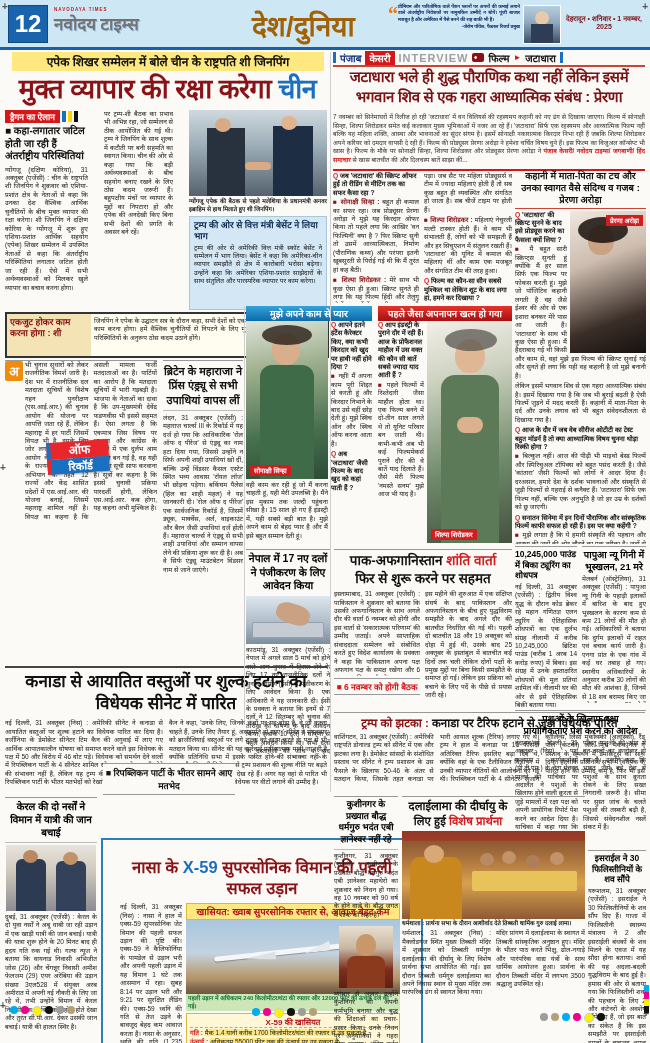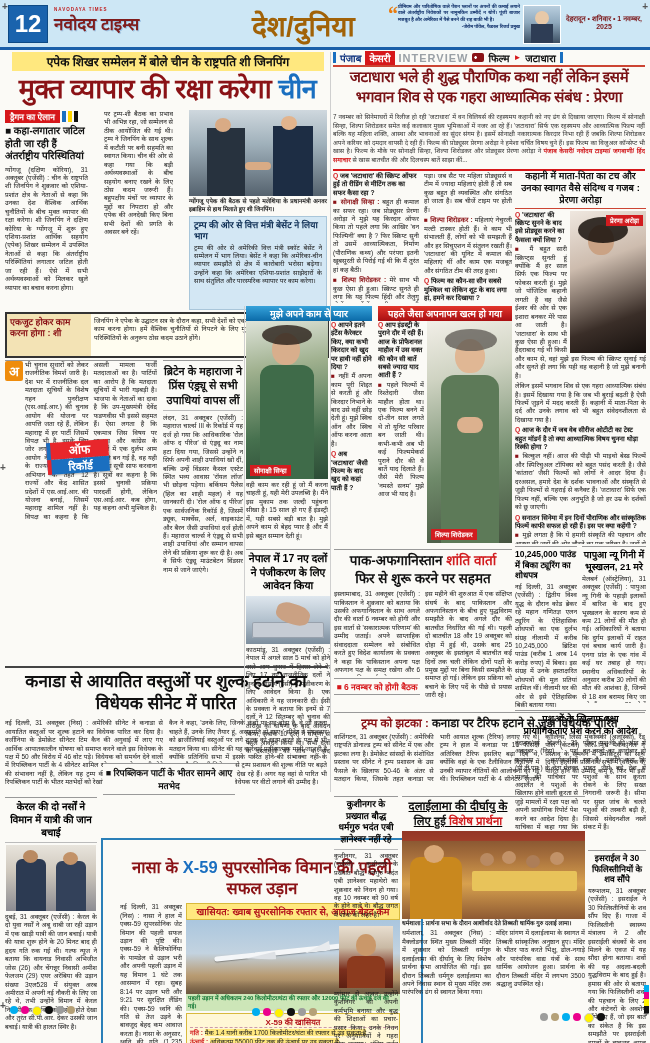--- a/index.html
+++ b/index.html
@@ -30,21 +30,21 @@
 <div class="page">
 
   <div class="abs" style="left:0;top:0;width:650px;height:47px;background:#cde7f5;border-bottom:3px solid #1a5fa8;">
     <span class="crop" style="left:2px;top:1px;">+</span>
     <span class="crop" style="right:2px;top:1px;">+</span>
     <div class="abs" style="left:8px;top:5px;width:38px;height:36px;background:#1a63ad;border:1px solid #0d4a85;display:flex;align-items:center;justify-content:center;">
       <span style="color:#fff;font-size:24px;font-weight:bold;">12</span>
     </div>
     <div class="abs" style="left:54px;top:7px;width:120px;">
       <div style="font-size:4.5px;color:#c01a1a;font-weight:bold;letter-spacing:1px;">NAVODAYA TIMES</div>
-      <div style="font-size:17px;font-weight:bold;color:#7f1d1d;text-shadow:1px 1px 0 #9fc4e4;">नवोदय टाइम्स</div>
+      <div style="font-size:17px;font-weight:bold;color:#737373;text-shadow:1px 1px 0 #9fc4e4;font-family:Liberation Serif, serif;">नवोदय टाइम्स</div>
     </div>
     <div class="abs" style="left:252px;top:6px;font-size:28px;font-weight:bold;color:#a16207;">देश/दुनिया</div>
     <div class="abs" style="left:388px;top:4px;width:132px;height:39px;display:flex;">
       <span style="color:#e97c10;font-size:20px;font-weight:bold;line-height:20px;font-family:'Liberation Serif',serif;">“</span>
       <div style="flex:1;">
         <div style="font-size:4.8px;line-height:1.35;color:#10306a;text-align:justify;font-weight:bold;">प्रीमियम और पारितोषिक वाले पेंशन प्लानों पर अपनों की कमाई लगाने वाले अंतर्राष्ट्रीय निवेशकों पर नामुमकिन उम्मीदें न थोपें। पूंजी बाजार मजबूत है और अमेरिका में पैसे बनने की राह बाकी भी है।</div>
         <div style="font-size:4.8px;color:#10306a;font-weight:bold;text-align:right;">-जेरोम पॉवेल, फैडरल रिजर्व प्रमुख</div>
       </div>
     </div>
     <div class="abs ph" style="left:523px;top:5px;width:36px;height:37px;border:1px solid #fff;background:linear-gradient(180deg,#b9cede 0%,#8fa9bd 45%,#3c4f63 100%);">
@@ -320,21 +320,21 @@
       <div class="ph" style="width:54px;height:62px;margin:2px auto;background:linear-gradient(180deg,#e8ded0 0%,#c9b9a4 35%,#7c2f1d 70%,#5e2012 100%);">
         <div style="position:absolute;left:17px;top:8px;width:20px;height:22px;border-radius:50% 50% 46% 46%;background:#c99独a;background:#c9986a;"></div>
         <div style="position:absolute;left:8px;top:30px;width:38px;height:32px;background:#8c3a1e;border-radius:8px 8px 0 0;"></div>
       </div>
       <div class="bt" style="height:88px;">म्यांमार से आकर उन्होंने कुशीनगर को अपनी कर्मभूमि बनाया और बुद्ध की शिक्षाओं का प्रचार-प्रसार किया। उनके निधन पर अनुयायियों ने गहरा शोक जताया। अंतिम दर्शन के लिए श्रद्धालुओं का तांता लगा रहा। उन्हें 'प्रज्ञाशील व्यक्तित्व' कहा जाता था।</div>
     </div>
   </section>
 
   <section>
     <div class="abs" style="left:402px;top:796px;width:183px;height:244px;border-top:1px solid #999;">
-      <div style="width:112px;font-size:11.5px;font-weight:bold;text-align:center;line-height:1.3;padding:2px 0;text-decoration:underline;">
+      <div style="width:112px;font-size:11.5px;font-weight:bold;text-align:center;line-height:1.3;padding:2px 0;">
         <span style="color:#111;">दलाईलामा की दीर्घायु के लिए हुई </span><span class="hl-red">विशेष प्रार्थना</span>
       </div>
       <div class="ph" style="width:183px;height:88px;background:linear-gradient(180deg,#7a4a2c 0%,#a8713d 30%,#d8a14e 60%,#8e5a33 100%);">
         <div style="position:absolute;left:8px;top:26px;width:52px;height:62px;background:#c9881e;border-radius:10px 10px 0 0;"></div>
         <div style="position:absolute;left:22px;top:14px;width:20px;height:18px;border-radius:50%;background:#d9a877;"></div>
         <div style="position:absolute;left:70px;top:40px;width:105px;height:20px;background:#e8c35a;border-radius:2px;"></div>
         <div style="position:absolute;left:78px;top:22px;width:14px;height:13px;border-radius:50%;background:#b98a62;"></div>
         <div style="position:absolute;left:100px;top:20px;width:14px;height:13px;border-radius:50%;background:#c29268;"></div>
         <div style="position:absolute;left:124px;top:24px;width:14px;height:13px;border-radius:50%;background:#ad7e58;"></div>
         <div style="position:absolute;left:148px;top:21px;width:14px;height:13px;border-radius:50%;background:#c29268;"></div>

